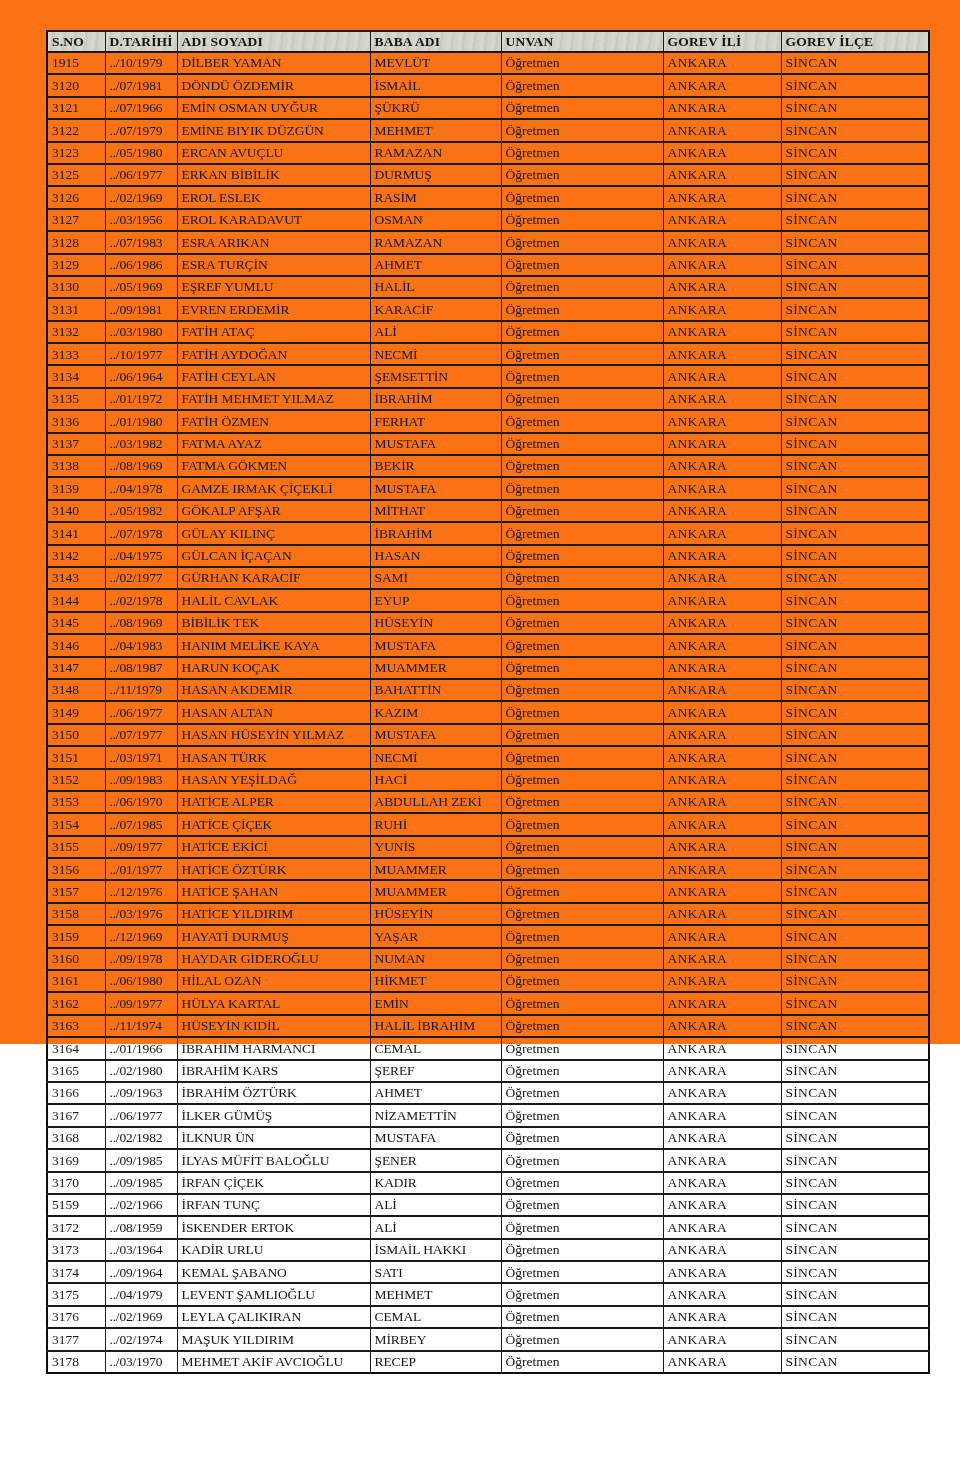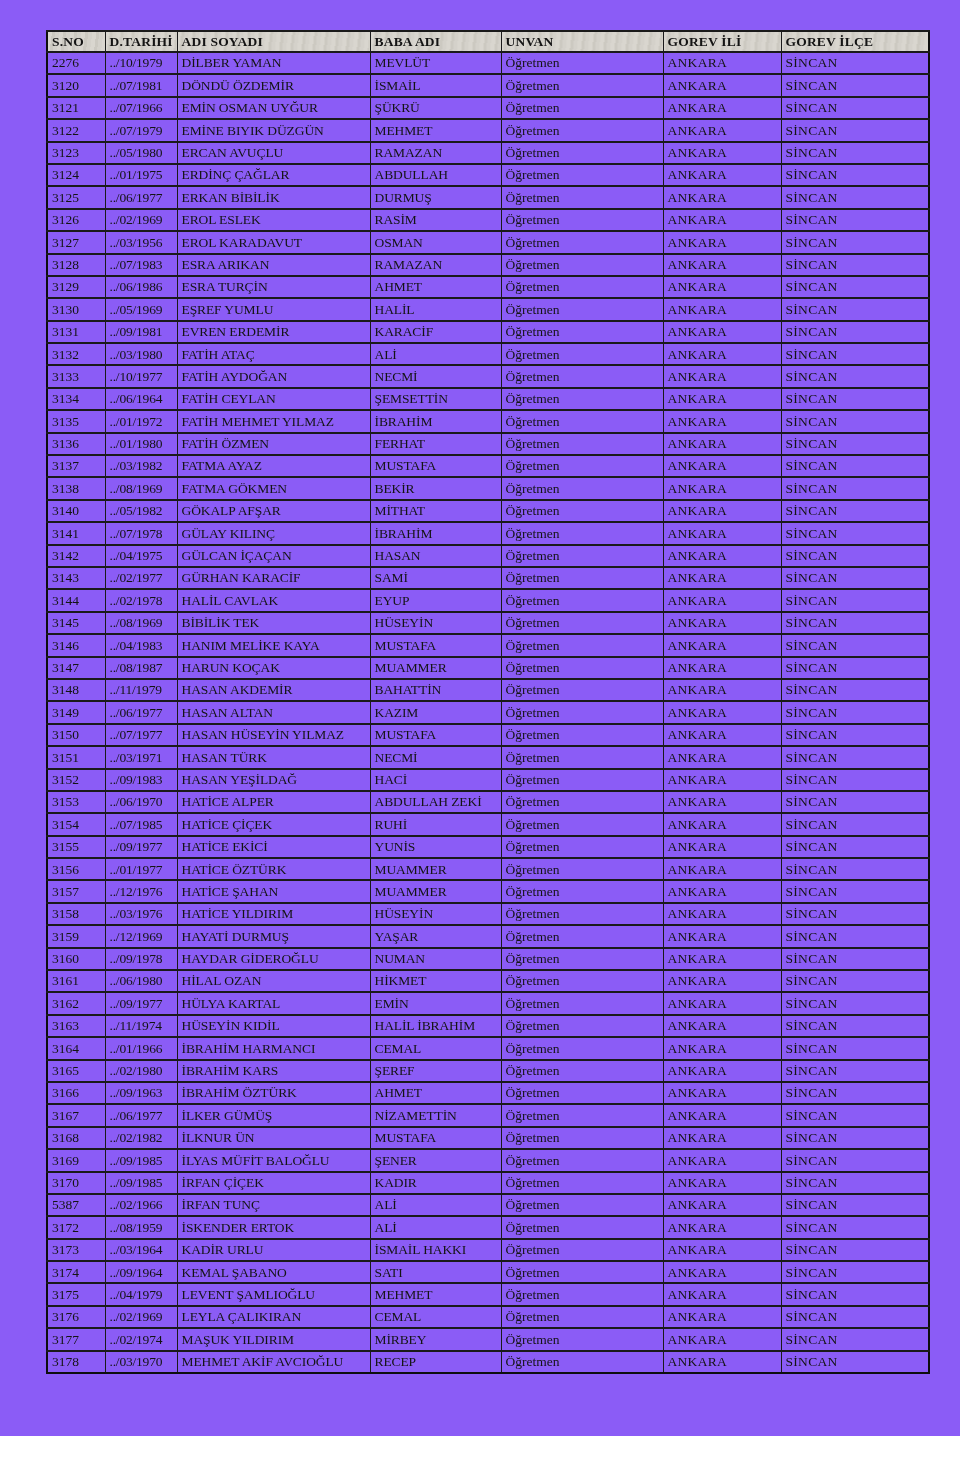--- a/index.html
+++ b/index.html
@@ -5,22 +5,22 @@
   html,body{margin:0;padding:0;}
   body{
     width:960px;height:1470px;
     background:#ffffff;
     font-family:"Liberation Serif","DejaVu Serif",serif;
     color:#141414;
     position:relative;
     -webkit-font-smoothing:antialiased;
   }
   .scan-page{
-    position:absolute;left:0;top:0;width:960px;height:1436px;
-    background:#8b5cf6;
+    position:absolute;left:0;top:0;width:960px;height:1044px;
+    background:#f97316;
   }
   table.doc-table{
     position:absolute;left:46px;top:30px;
     width:882px;
     border-collapse:collapse;
     table-layout:fixed;
     border:2px solid #0e0e0e;
   }
   table.doc-table th,
   table.doc-table td{
@@ -76,21 +76,21 @@
           <th>D.TARİHİ</th>
           <th>ADI SOYADI</th>
           <th>BABA ADI</th>
           <th>UNVAN</th>
           <th>GOREV İLİ</th>
           <th>GOREV İLÇE</th>
         </tr>
     </thead>
     <tbody id="table-body">
         <tr>
-          <td class="c-sno">2276</td>
+          <td class="c-sno">1915</td>
           <td class="c-date">../10/1979</td>
           <td class="c-name">DİLBER YAMAN</td>
           <td class="c-father">MEVLÜT</td>
           <td class="c-unvan">Öğretmen</td>
           <td class="c-ili">ANKARA</td>
           <td class="c-ilce">SİNCAN</td>
         </tr>
         <tr>
           <td class="c-sno">3120</td>
           <td class="c-date">../07/1981</td>
@@ -121,29 +121,20 @@
         <tr>
           <td class="c-sno">3123</td>
           <td class="c-date">../05/1980</td>
           <td class="c-name">ERCAN AVUÇLU</td>
           <td class="c-father">RAMAZAN</td>
           <td class="c-unvan">Öğretmen</td>
           <td class="c-ili">ANKARA</td>
           <td class="c-ilce">SİNCAN</td>
         </tr>
         <tr>
-          <td class="c-sno">3124</td>
-          <td class="c-date">../01/1975</td>
-          <td class="c-name">ERDİNÇ ÇAĞLAR</td>
-          <td class="c-father">ABDULLAH</td>
-          <td class="c-unvan">Öğretmen</td>
-          <td class="c-ili">ANKARA</td>
-          <td class="c-ilce">SİNCAN</td>
-        </tr>
-        <tr>
           <td class="c-sno">3125</td>
           <td class="c-date">../06/1977</td>
           <td class="c-name">ERKAN BİBİLİK</td>
           <td class="c-father">DURMUŞ</td>
           <td class="c-unvan">Öğretmen</td>
           <td class="c-ili">ANKARA</td>
           <td class="c-ilce">SİNCAN</td>
         </tr>
         <tr>
           <td class="c-sno">3126</td>
@@ -256,20 +247,29 @@
         <tr>
           <td class="c-sno">3138</td>
           <td class="c-date">../08/1969</td>
           <td class="c-name">FATMA GÖKMEN</td>
           <td class="c-father">BEKİR</td>
           <td class="c-unvan">Öğretmen</td>
           <td class="c-ili">ANKARA</td>
           <td class="c-ilce">SİNCAN</td>
         </tr>
         <tr>
+          <td class="c-sno">3139</td>
+          <td class="c-date">../04/1978</td>
+          <td class="c-name">GAMZE IRMAK ÇİÇEKLİ</td>
+          <td class="c-father">MUSTAFA</td>
+          <td class="c-unvan">Öğretmen</td>
+          <td class="c-ili">ANKARA</td>
+          <td class="c-ilce">SİNCAN</td>
+        </tr>
+        <tr>
           <td class="c-sno">3140</td>
           <td class="c-date">../05/1982</td>
           <td class="c-name">GÖKALP AFŞAR</td>
           <td class="c-father">MİTHAT</td>
           <td class="c-unvan">Öğretmen</td>
           <td class="c-ili">ANKARA</td>
           <td class="c-ilce">SİNCAN</td>
         </tr>
         <tr>
           <td class="c-sno">3141</td>
@@ -535,21 +535,21 @@
         <tr>
           <td class="c-sno">3170</td>
           <td class="c-date">../09/1985</td>
           <td class="c-name">İRFAN ÇİÇEK</td>
           <td class="c-father">KADIR</td>
           <td class="c-unvan">Öğretmen</td>
           <td class="c-ili">ANKARA</td>
           <td class="c-ilce">SİNCAN</td>
         </tr>
         <tr>
-          <td class="c-sno">5387</td>
+          <td class="c-sno">5159</td>
           <td class="c-date">../02/1966</td>
           <td class="c-name">İRFAN TUNÇ</td>
           <td class="c-father">ALİ</td>
           <td class="c-unvan">Öğretmen</td>
           <td class="c-ili">ANKARA</td>
           <td class="c-ilce">SİNCAN</td>
         </tr>
         <tr>
           <td class="c-sno">3172</td>
           <td class="c-date">../08/1959</td>

